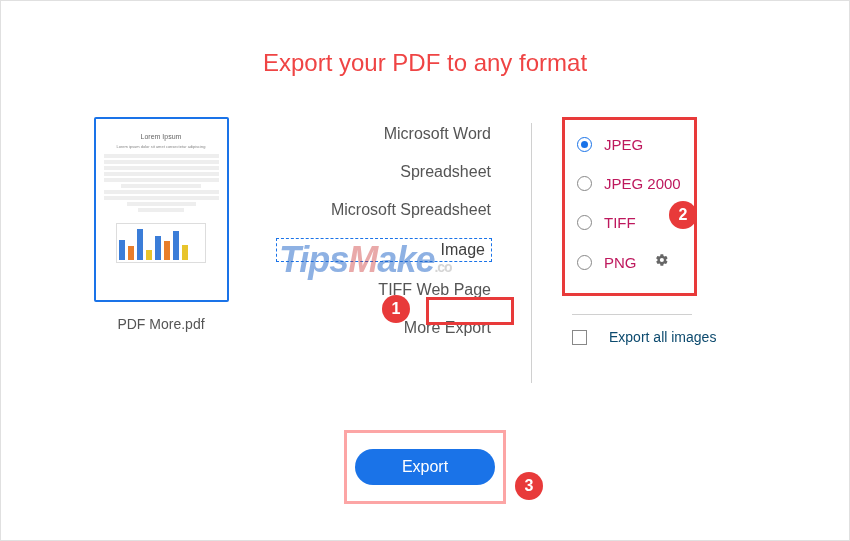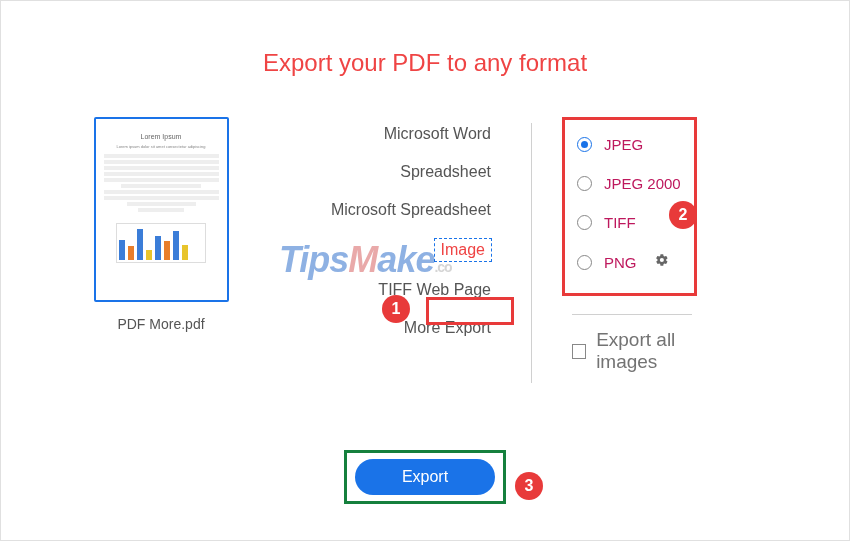--- a/index.html
+++ b/index.html
@@ -72,33 +72,32 @@
     .chart .bar { width: 6px; }
     .filename {
       margin-top: 14px;
       font-size: 14px;
       color: #555;
     }
     .formats-col {
       width: 230px;
       display: flex;
       flex-direction: column;
-      align-items: flex-end;
       gap: 20px;
       padding-top: 8px;
       position: relative;
     }
     .format-item {
       font-size: 16px;
       color: #555;
       cursor: pointer;
       text-align: right;
     }
     .format-item.selected {
-      color: #ef4444;
+      color: #404040;
       outline: 1px dashed #1a73e8;
       padding: 2px 6px;
       margin-left: 16px;
     }
     .divider {
       width: 1px;
       background: #d0d0d0;
       height: 260px;
       margin-left: 10px;
       margin-top: 6px;
@@ -152,33 +151,33 @@
       align-items: center;
       gap: 10px;
       margin-left: 10px;
       cursor: pointer;
     }
     .checkbox {
       width: 15px;
       height: 15px;
       border: 1.5px solid #888;
     }
-    .checkbox-label { font-size: 19px; color: #737373; }
+    .checkbox-label { font-size: 14px; color: #0c4a6e; margin-left: 12px; }
     .export-wrap {
       position: absolute;
       bottom: 36px;
       left: 0;
       width: 100%;
       display: flex;
       justify-content: center;
       align-items: center;
     }
     .export-outline {
-      border: 3px solid #15803d;
-      padding: 6px 8px;
+      border: 3px solid #fca5a5;
+      padding: 16px 8px;
       display: inline-block;
     }
     .export-btn {
       background: #1a73e8;
       color: #fff;
       border: none;
       border-radius: 20px;
       width: 140px;
       height: 36px;
       font-size: 16px;

